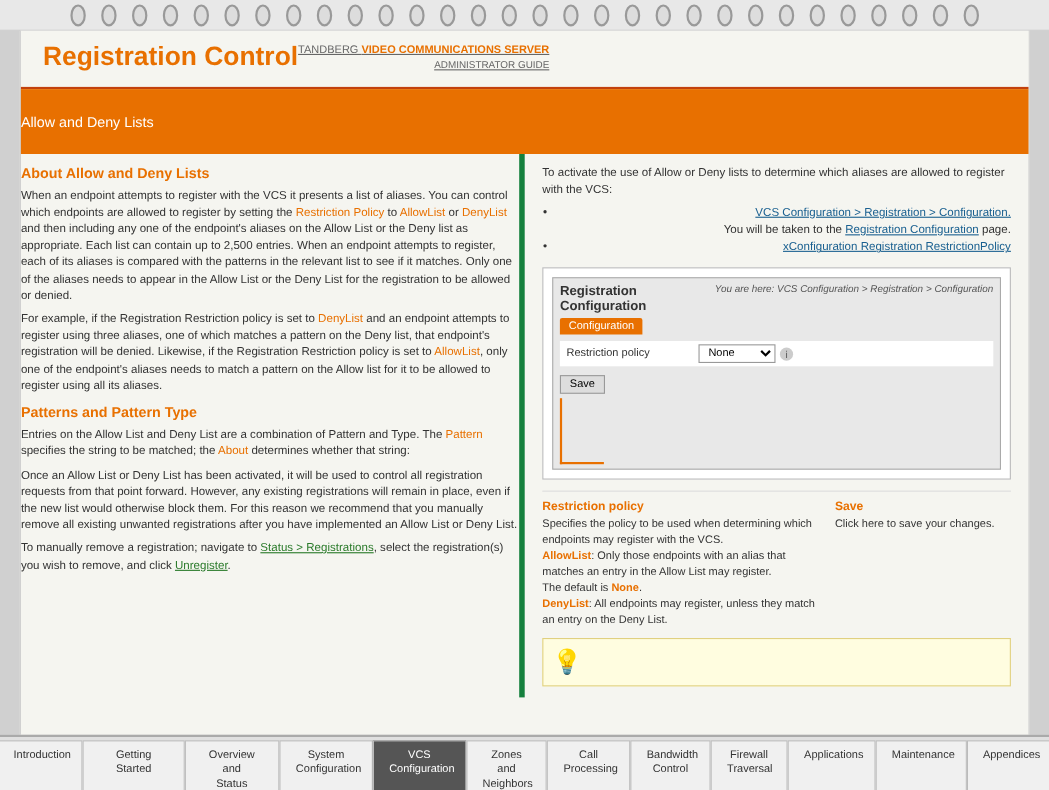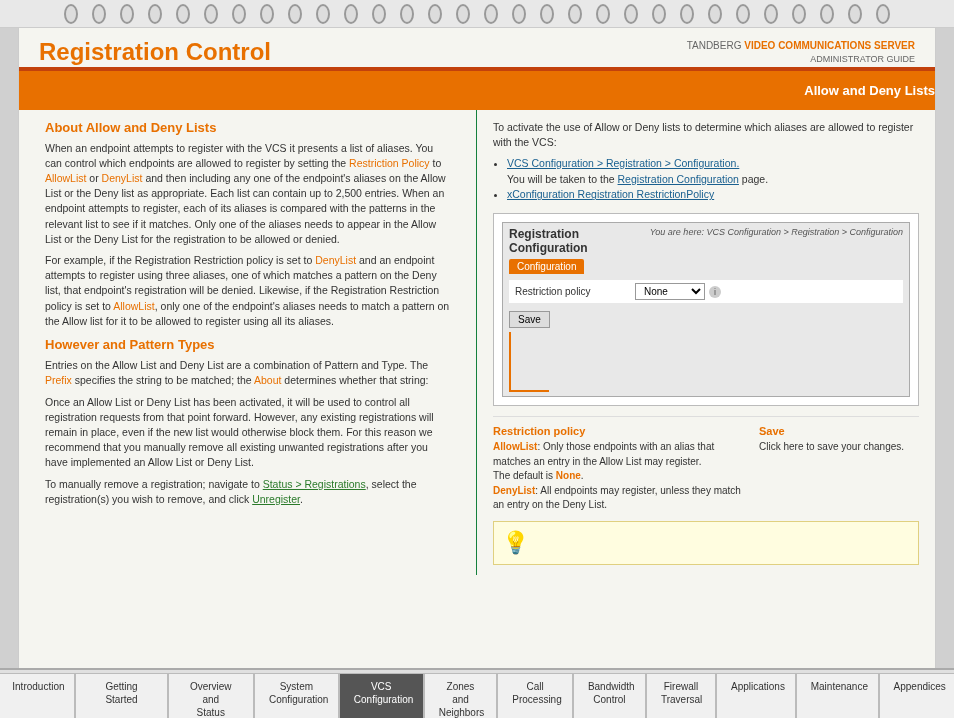--- a/index.html
+++ b/index.html
@@ -34,65 +34,65 @@
       background: #f5f5f0;
       margin: 0 18px;
       border-left: 1px solid #ccc;
       border-right: 1px solid #ccc;
       min-height: 640px;
     }
 
     
     .page-header {
       background: #f5f5f0;
-      padding: 10px 20px 0 20px;
-      display: flex;
-      justify-content: space-between;
+      padding: 10px 20px 12px 20px;
+      display: flex;
       align-items: flex-start;
-      border-bottom: 4px solid #c2410c;
+      border-bottom: 2px solid #c2410c;
     }
     .page-title {
       font-size: 24px;
       color: #e87000;
       font-weight: bold;
     }
     .header-right {
       text-align: right;
       font-size: 9px;
       color: #666;
       line-height: 1.5;
+      text-decoration: underline;
     }
     .header-right .brand {
       font-size: 10px;
     }
     .header-right .brand span {
       color: #e87000;
       font-weight: bold;
     }
 
     
     .section-bar {
       background: #e87000;
       color: white;
-      text-align: right;
-      padding: 12px 0;
+      text-align: left;
+      padding: 22px 0;
       font-size: 13px;
-      font-weight: bold;
+      font-weight: normal;
     }
 
     
     .content-area {
       display: flex;
       padding: 0;
     }
 
     .left-col {
       width: 50%;
-      padding: 10px 26px;
-      border-right: 1px solid #15803d;
+      padding: 10px 0;
+      border-right: 5px solid #15803d;
     }
 
     .right-col {
       width: 50%;
       padding: 10px 16px;
     }
 
     
     .section-heading {
       color: #e87000;
@@ -130,20 +130,21 @@
     
     .bullet-list {
       margin-left: 14px;
       margin-bottom: 6px;
     }
     .bullet-list li {
       font-size: 10.5px;
       color: #333;
       line-height: 1.5;
       list-style: disc;
+      text-align: right;
     }
 
     
     .screenshot-box {
       border: 1px solid #bbb;
       margin: 10px 0;
       background: white;
       padding: 8px;
     }
     .screenshot-inner {
@@ -346,24 +347,24 @@
         and then including any one of the endpoint's aliases on the Allow List or the Deny list as appropriate. Each list can contain up to 2,500 entries. When an endpoint attempts to register, each of its aliases is compared with the patterns in the relevant list to see if it matches.  Only one of the aliases needs to appear in the Allow List or the Deny List for the registration to be allowed or denied.
       </p>
       <p class="body-text">
         For example, if the Registration Restriction policy is set to 
         <a class="link-orange" href="#">DenyList</a>
         and an endpoint attempts to register using three aliases, one of which matches a pattern on the Deny list, that endpoint's registration will be denied. Likewise, if the Registration Restriction policy is set to 
         <a class="link-orange" href="#">AllowList</a>, 
         only one of the endpoint's aliases needs to match a pattern on the Allow list for it to be allowed to register using all its aliases.
       </p>
 
-      <div class="section-heading">However and Pattern Types</div>
+      <div class="section-heading">Patterns and Pattern Type</div>
       <p class="body-text">
         Entries on the Allow List and Deny List are a combination of Pattern and Type. The 
-        <a class="link-orange" href="#">Prefix</a>
+        <a class="link-orange" href="#">Pattern</a>
         specifies the string to be matched; the 
         <a class="link-orange" href="#">About</a>
         determines whether that string:
       </p>
 
       <p class="body-text">
         Once an Allow List or Deny List has been activated, it will be used to control all registration requests from that point forward.  However, any existing registrations will remain in place, even if the new list would otherwise block them.  For this reason we recommend that you manually remove all existing unwanted registrations after you have implemented an Allow List or Deny List.
       </p>
       <p class="body-text">
         To manually remove a registration; navigate to 
@@ -409,20 +410,21 @@
             <div class="screenshot-save-btn">Save</div>
           </div>
 
           <div style="height:60px; margin-top:4px; border-left: 2px solid #e87000; border-bottom: 2px solid #e87000; width:40px;"></div>
         </div>
       </div>
 
       <div class="info-table">
         <div class="info-col">
           <div class="info-col-label">Restriction policy</div>
+          <p class="info-col-text">Specifies the policy to be used when determining which endpoints may register with the VCS.</p>
           <p class="info-col-text">
             <strong style="color:#e87000;">AllowList</strong>: Only those endpoints with an alias that matches an entry in the Allow List may register.
           </p>
           <p class="info-col-text">
             The default is <strong style="color:#e87000;">None</strong>.
           </p>
           <p class="info-col-text">
             <strong style="color:#e87000;">DenyList</strong>: All endpoints may register, unless they match an entry on the Deny List.
           </p>
         </div>

